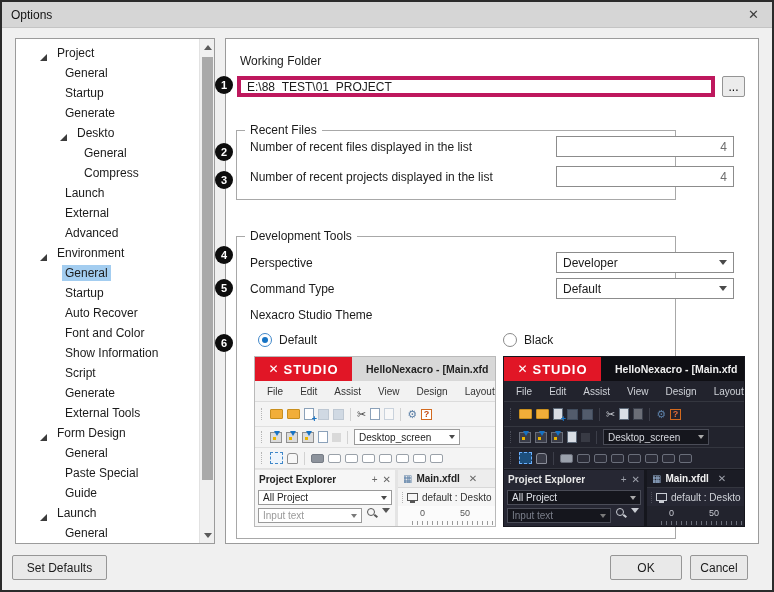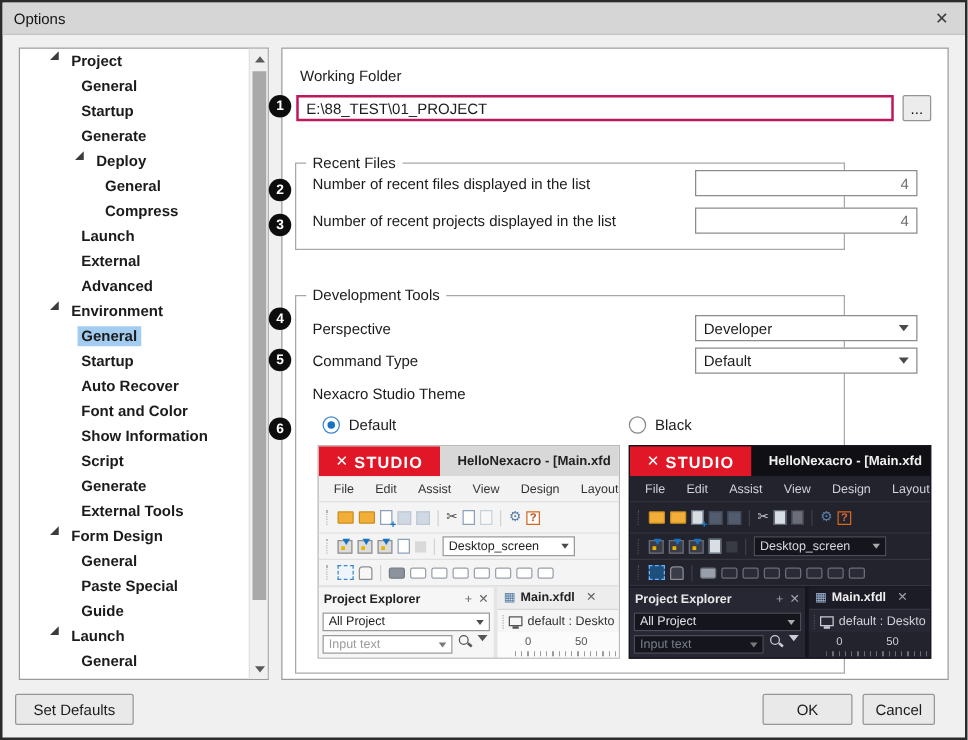--- a/index.html
+++ b/index.html
@@ -8,41 +8,41 @@
   .dialog { position:absolute; inset:0; width:774px; height:592px; background:#f0f0f0; border:2px solid #2b2b2b; overflow:hidden; }
 
   
   .titlebar { position:absolute; left:0; top:0; right:0; height:26px; background:#d6d6d6; border-bottom:1px solid #c4c4c4; display:flex; align-items:center; padding:0 9px; }
   .titlebar .t-text { color:#141414; }
   .titlebar .t-close { margin-left:auto; font-size:13px; color:#3c3c3c; cursor:default; padding:0 4px; }
 
   
   .tree-panel { position:absolute; left:13px; top:36px; width:200px; height:506px; background:#fff; border:1px solid #9b9b9b; }
   .tree-rows { position:absolute; left:0; top:2px; right:16px; }
-  .trow { height:20px; display:flex; align-items:flex-start; white-space:nowrap;font-weight:bold; }
+  .trow { height:20px; display:flex; align-items:flex-end; white-space:nowrap; }
   .twisty { width:0; height:0; border-left:7px solid transparent; border-bottom:7px solid #3c3c3c; margin-right:7px; }
   .l0 .twisty { margin-left:24px; }
   .l1 { padding-left:46px; }
   .l1d .twisty { margin-left:44px; }
   .l2 { padding-left:65px; }
   .tlabel { padding:1px 3px; }
   .tlabel.sel { background:#a3cdf0; }
 
   
   .vscroll { position:absolute; top:0; right:0; bottom:0; width:15px; background:#f0f0f0; border-left:1px solid #e2e2e2; }
   .vs-btn { position:absolute; left:0; width:15px; height:16px; display:flex; align-items:center; justify-content:center; }
   .vs-up { top:0; } .vs-down { bottom:0; }
   .tri-up { width:0;height:0;border-left:4px solid transparent;border-right:4px solid transparent;border-bottom:5px solid #5a5a5a; }
   .tri-down { width:0;height:0;border-left:4px solid transparent;border-right:4px solid transparent;border-top:5px solid #5a5a5a; }
   .vs-thumb { position:absolute; left:2px; width:11px; top:18px; height:423px; background:#a9a9a9; }
 
   
   .content-panel { position:absolute; left:223px; top:36px; width:534px; height:506px; background:#fff; border:1px solid #9b9b9b; }
   .wf-label { position:absolute; left:14px; top:15px; }
-  .wf-input { position:absolute; left:11px; top:37px; width:478px; height:21px; border:2px solid #be185d; background:#fff; font:inherit; padding:0 6px; color:#1b1b1b; }
+  .wf-input { position:absolute; left:11px; top:37px; width:478px; height:21px; border:4px solid #be185d; background:#fff; font:inherit; padding:0 6px; color:#1b1b1b; }
   .wf-browse { position:absolute; left:496px; top:37px; width:23px; height:21px; background:#ececec; border:1px solid #949494; border-radius:2px; font:inherit; line-height:10px; }
 
   .groupbox { position:absolute; left:10px; width:440px; border:1px solid #a8a8a8; }
   .gb-recent { top:91px; height:70px; }
   .gb-dev { top:197px; height:303px; }
   .gb-legend { position:absolute; top:-8px; left:8px; background:#fff; padding:0 5px; }
 
   .gb-row-label { position:absolute; left:13px; }
   .num-input { position:absolute; left:319px; width:178px; height:21px; border:1px solid #8c8c8c; background:#fff; font:inherit; padding:0 6px; text-align:right; color:#6e6e6e; }
 
@@ -175,21 +175,21 @@
           <span class="tlabel">General</span>
         </div>
       <div class="trow l1">
           <span class="tlabel">Startup</span>
         </div>
       <div class="trow l1">
           <span class="tlabel">Generate</span>
         </div>
       <div class="trow l1d">
           <span class="twisty"></span>
-          <span class="tlabel">Deploy</span>
+          <span class="tlabel">Deskto</span>
         </div>
       <div class="trow l2">
           <span class="tlabel">General</span>
         </div>
       <div class="trow l2">
           <span class="tlabel">Compress</span>
         </div>
       <div class="trow l1">
           <span class="tlabel">Launch</span>
         </div>

